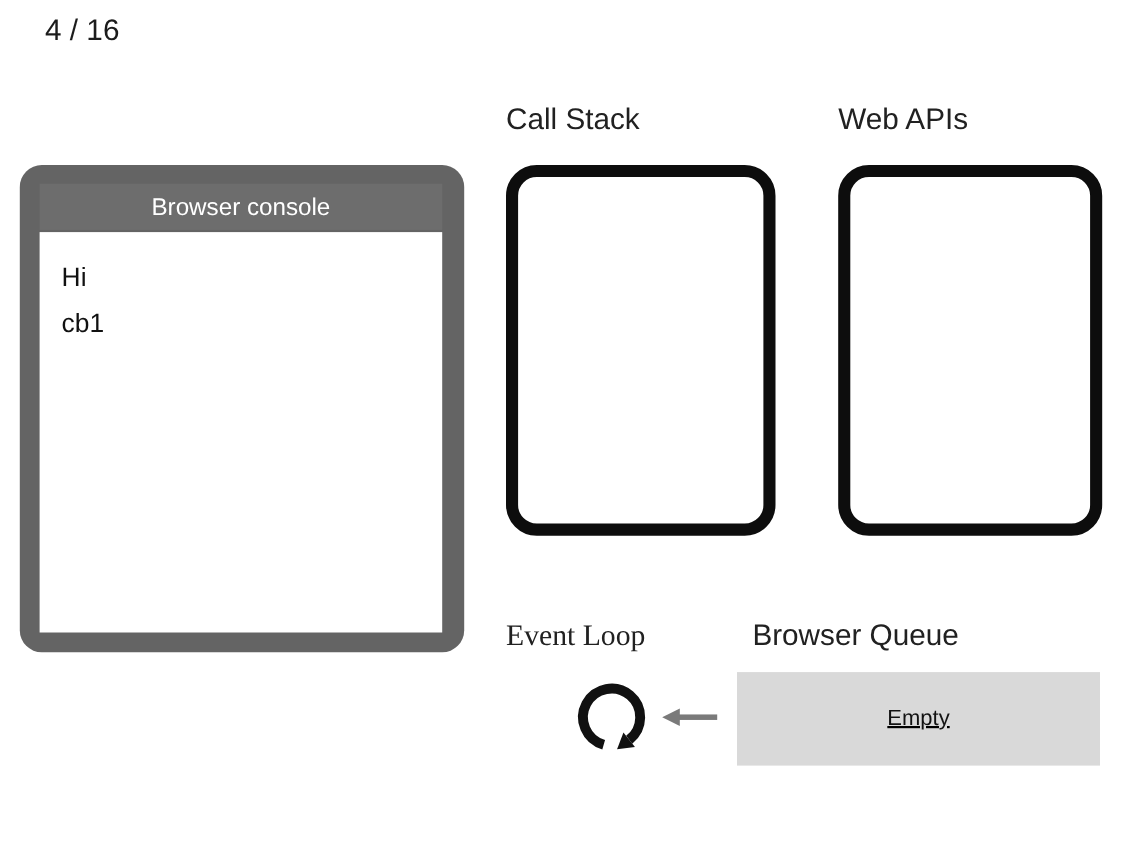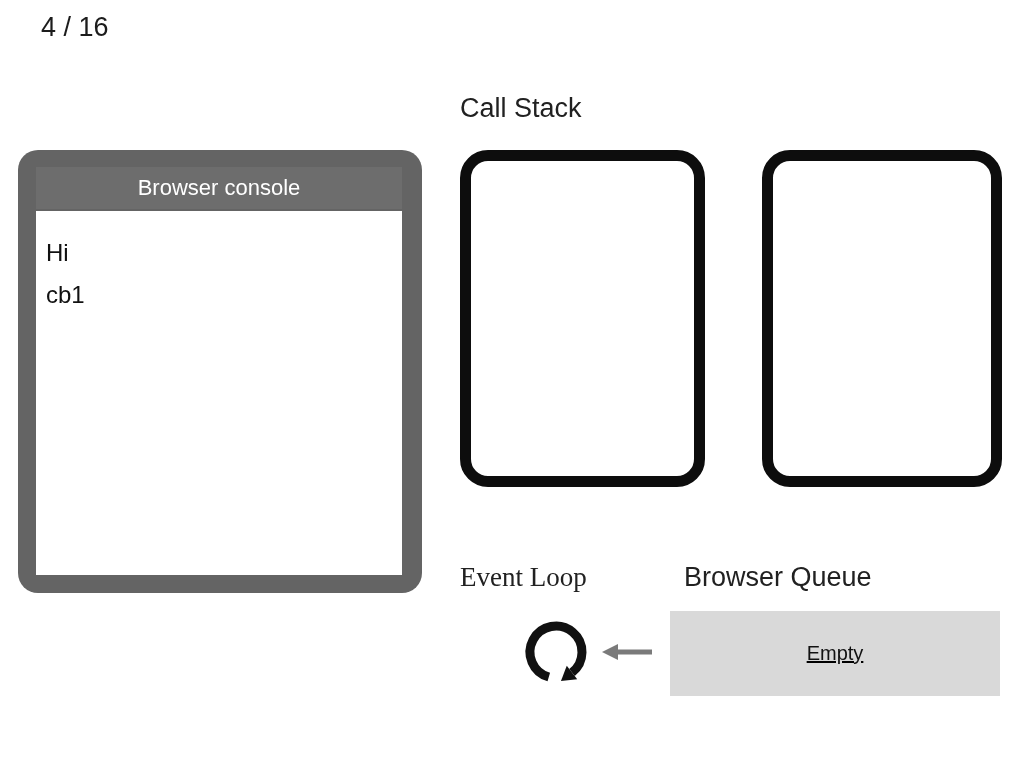--- a/index.html
+++ b/index.html
@@ -45,21 +45,21 @@
     text-align: center;
   }
   .console-body {
     position: absolute;
     left: 18px;
     top: 61px;
     width: 366px;
     height: 364px;
     background: #ffffff;
     padding-top: 21px;
-    padding-left: 10px;
+    padding-left: 20px;
     box-sizing: border-box;
   }
   .console-line {
     font-size: 24px;
     line-height: 42px;
     color: #111111;
   }
   
   .section-label {
     position: absolute;
@@ -128,20 +128,21 @@
     <div class="console-titlebar">Browser console</div>
     <div class="console-body">
       <div class="console-line">Hi</div>
       <div class="console-line">cb1</div>
     </div>
   </div>
 
   <div class="section-label label-call-stack">Call Stack</div>
   <div class="frame-box box-call-stack"></div>
 
+  <div class="section-label label-web-apis">Web APIs</div>
   <div class="frame-box box-web-apis"></div>
 
   <div class="section-label label-event-loop">Event Loop</div>
   <svg class="loop-icon" viewBox="0 0 74 74" aria-hidden="true">
     <path d="M 28.8 61.0 A 26 26 0 1 1 52.0 56.5" fill="none" stroke="#111111" stroke-width="9" stroke-linecap="butt"></path>
     <polygon points="0,-8.5 14,0 0,8.5" transform="translate(52.0,56.5) rotate(142)" fill="#111111"></polygon>
   </svg>
 
   <svg class="flow-arrow" viewBox="0 0 56 24" aria-hidden="true">
     <rect x="14" y="9.5" width="38" height="5" fill="#7a7a7a"></rect>

